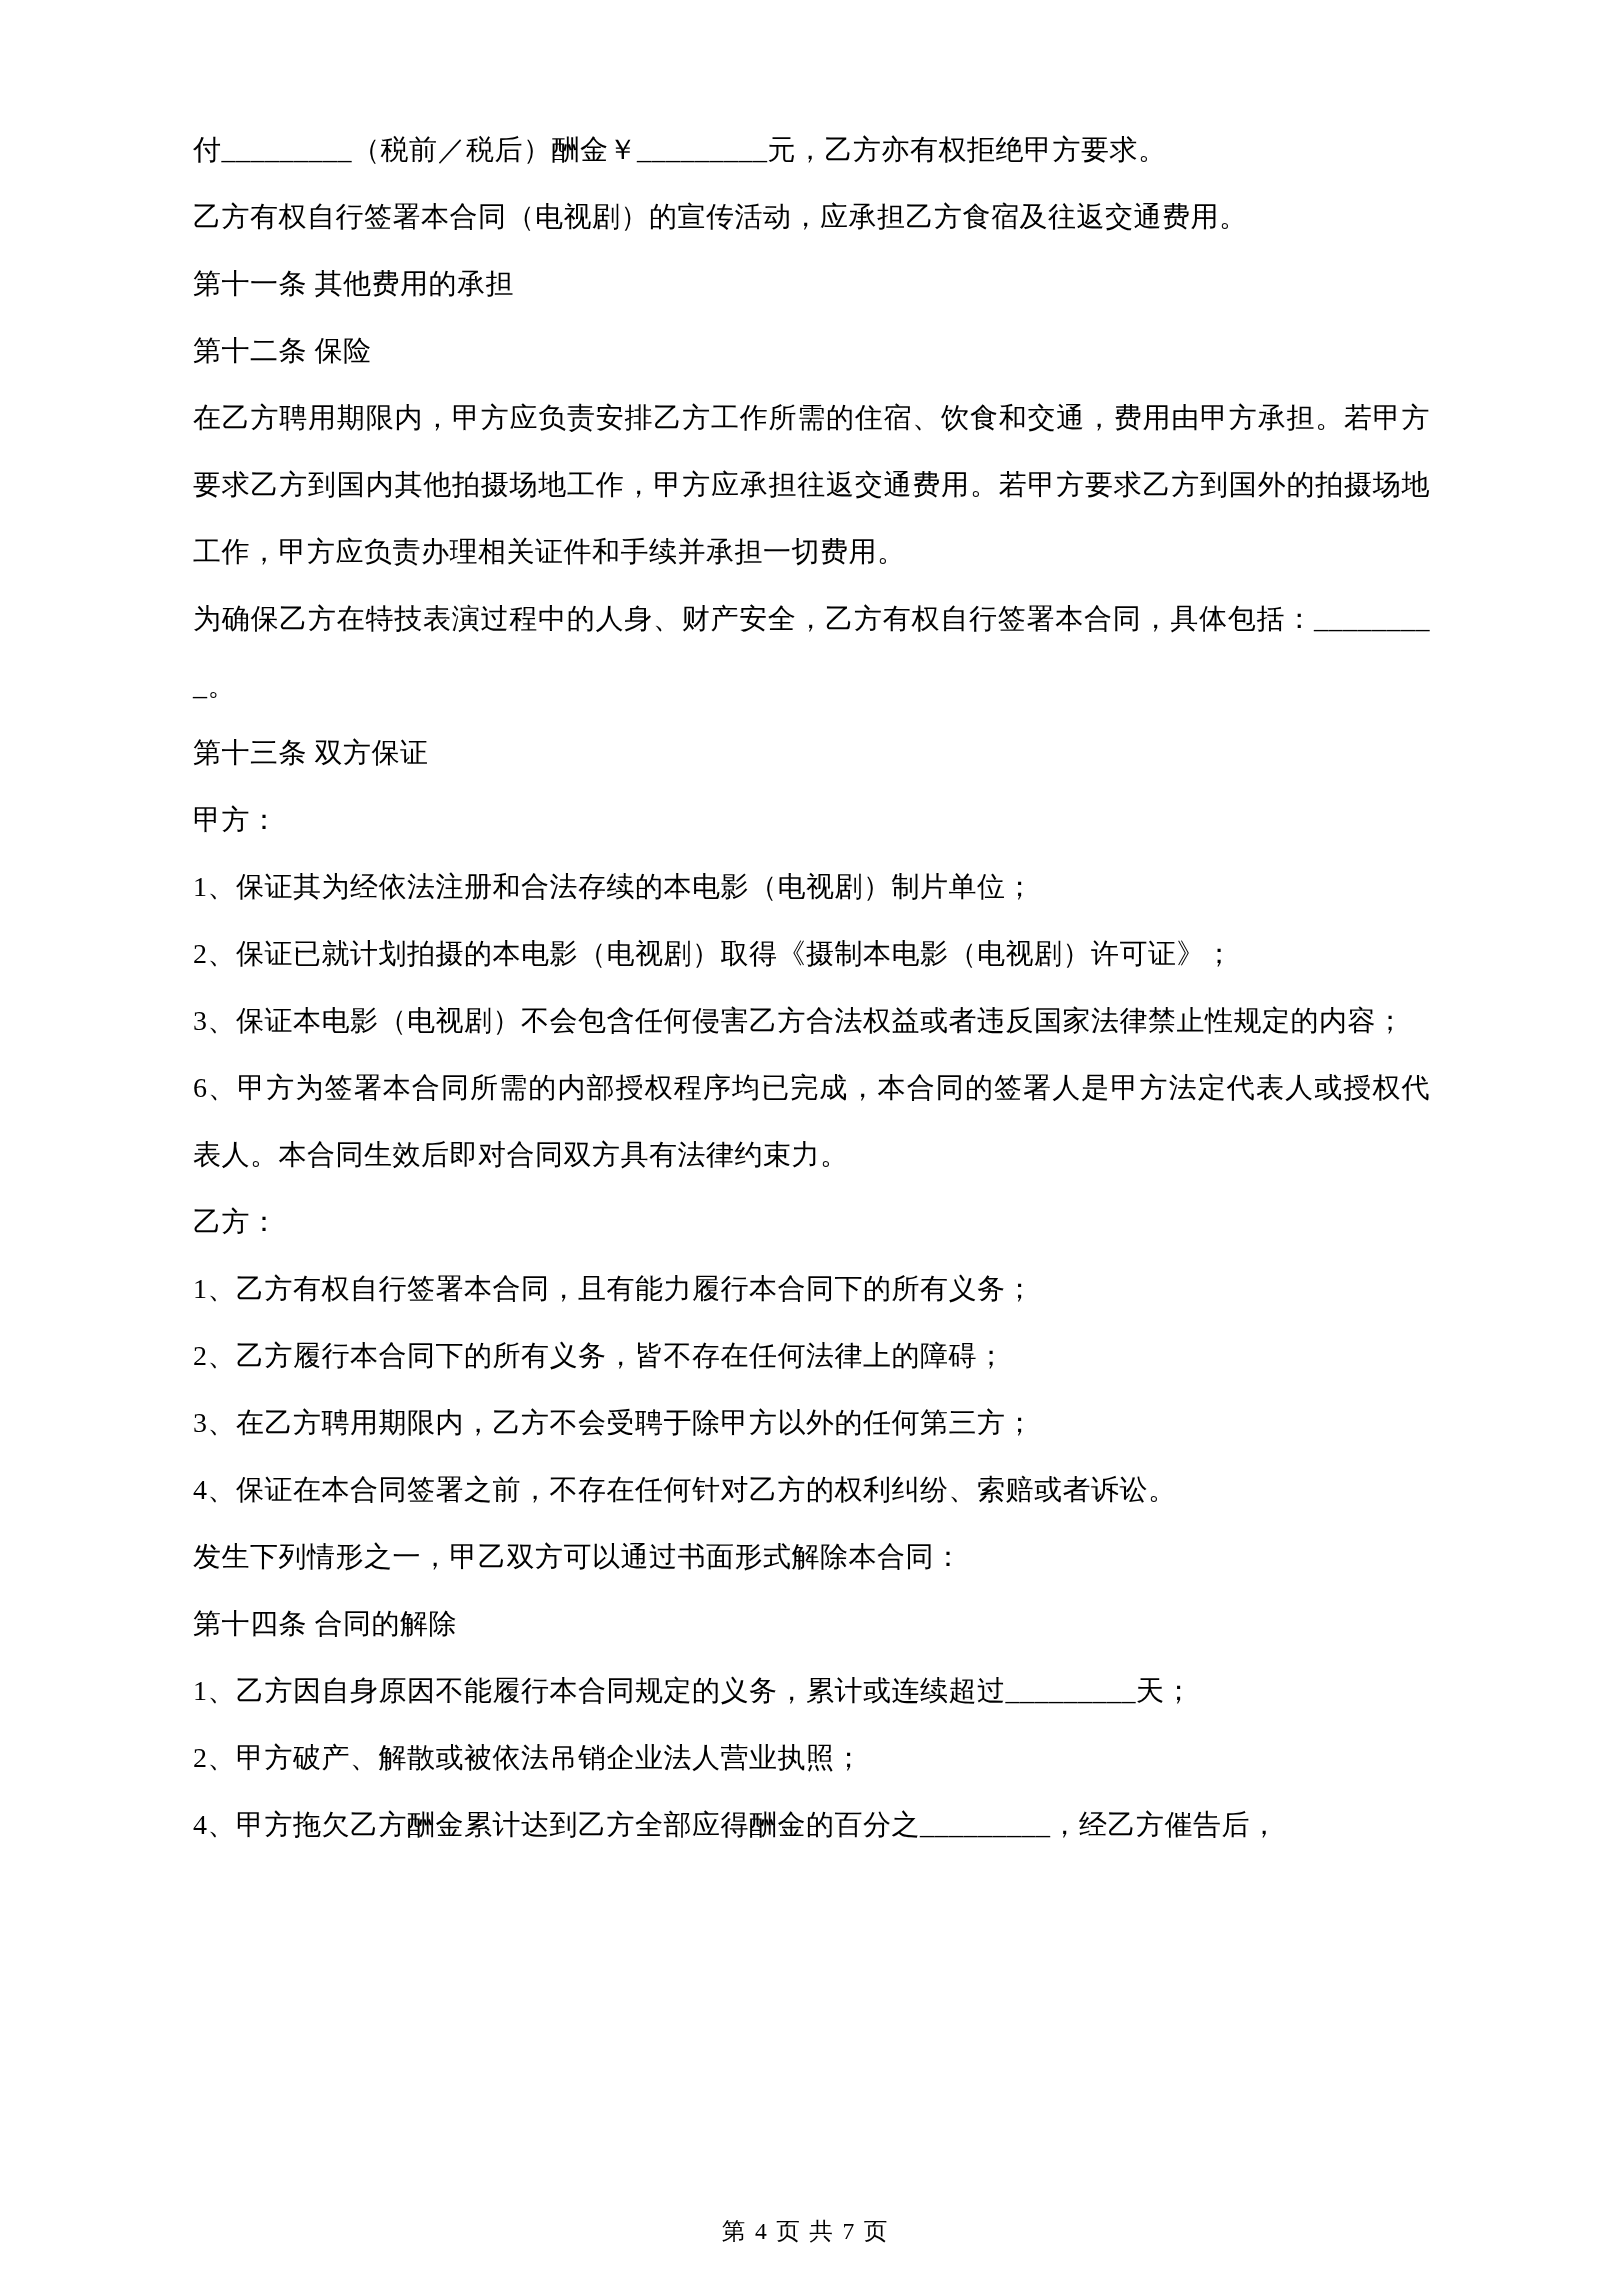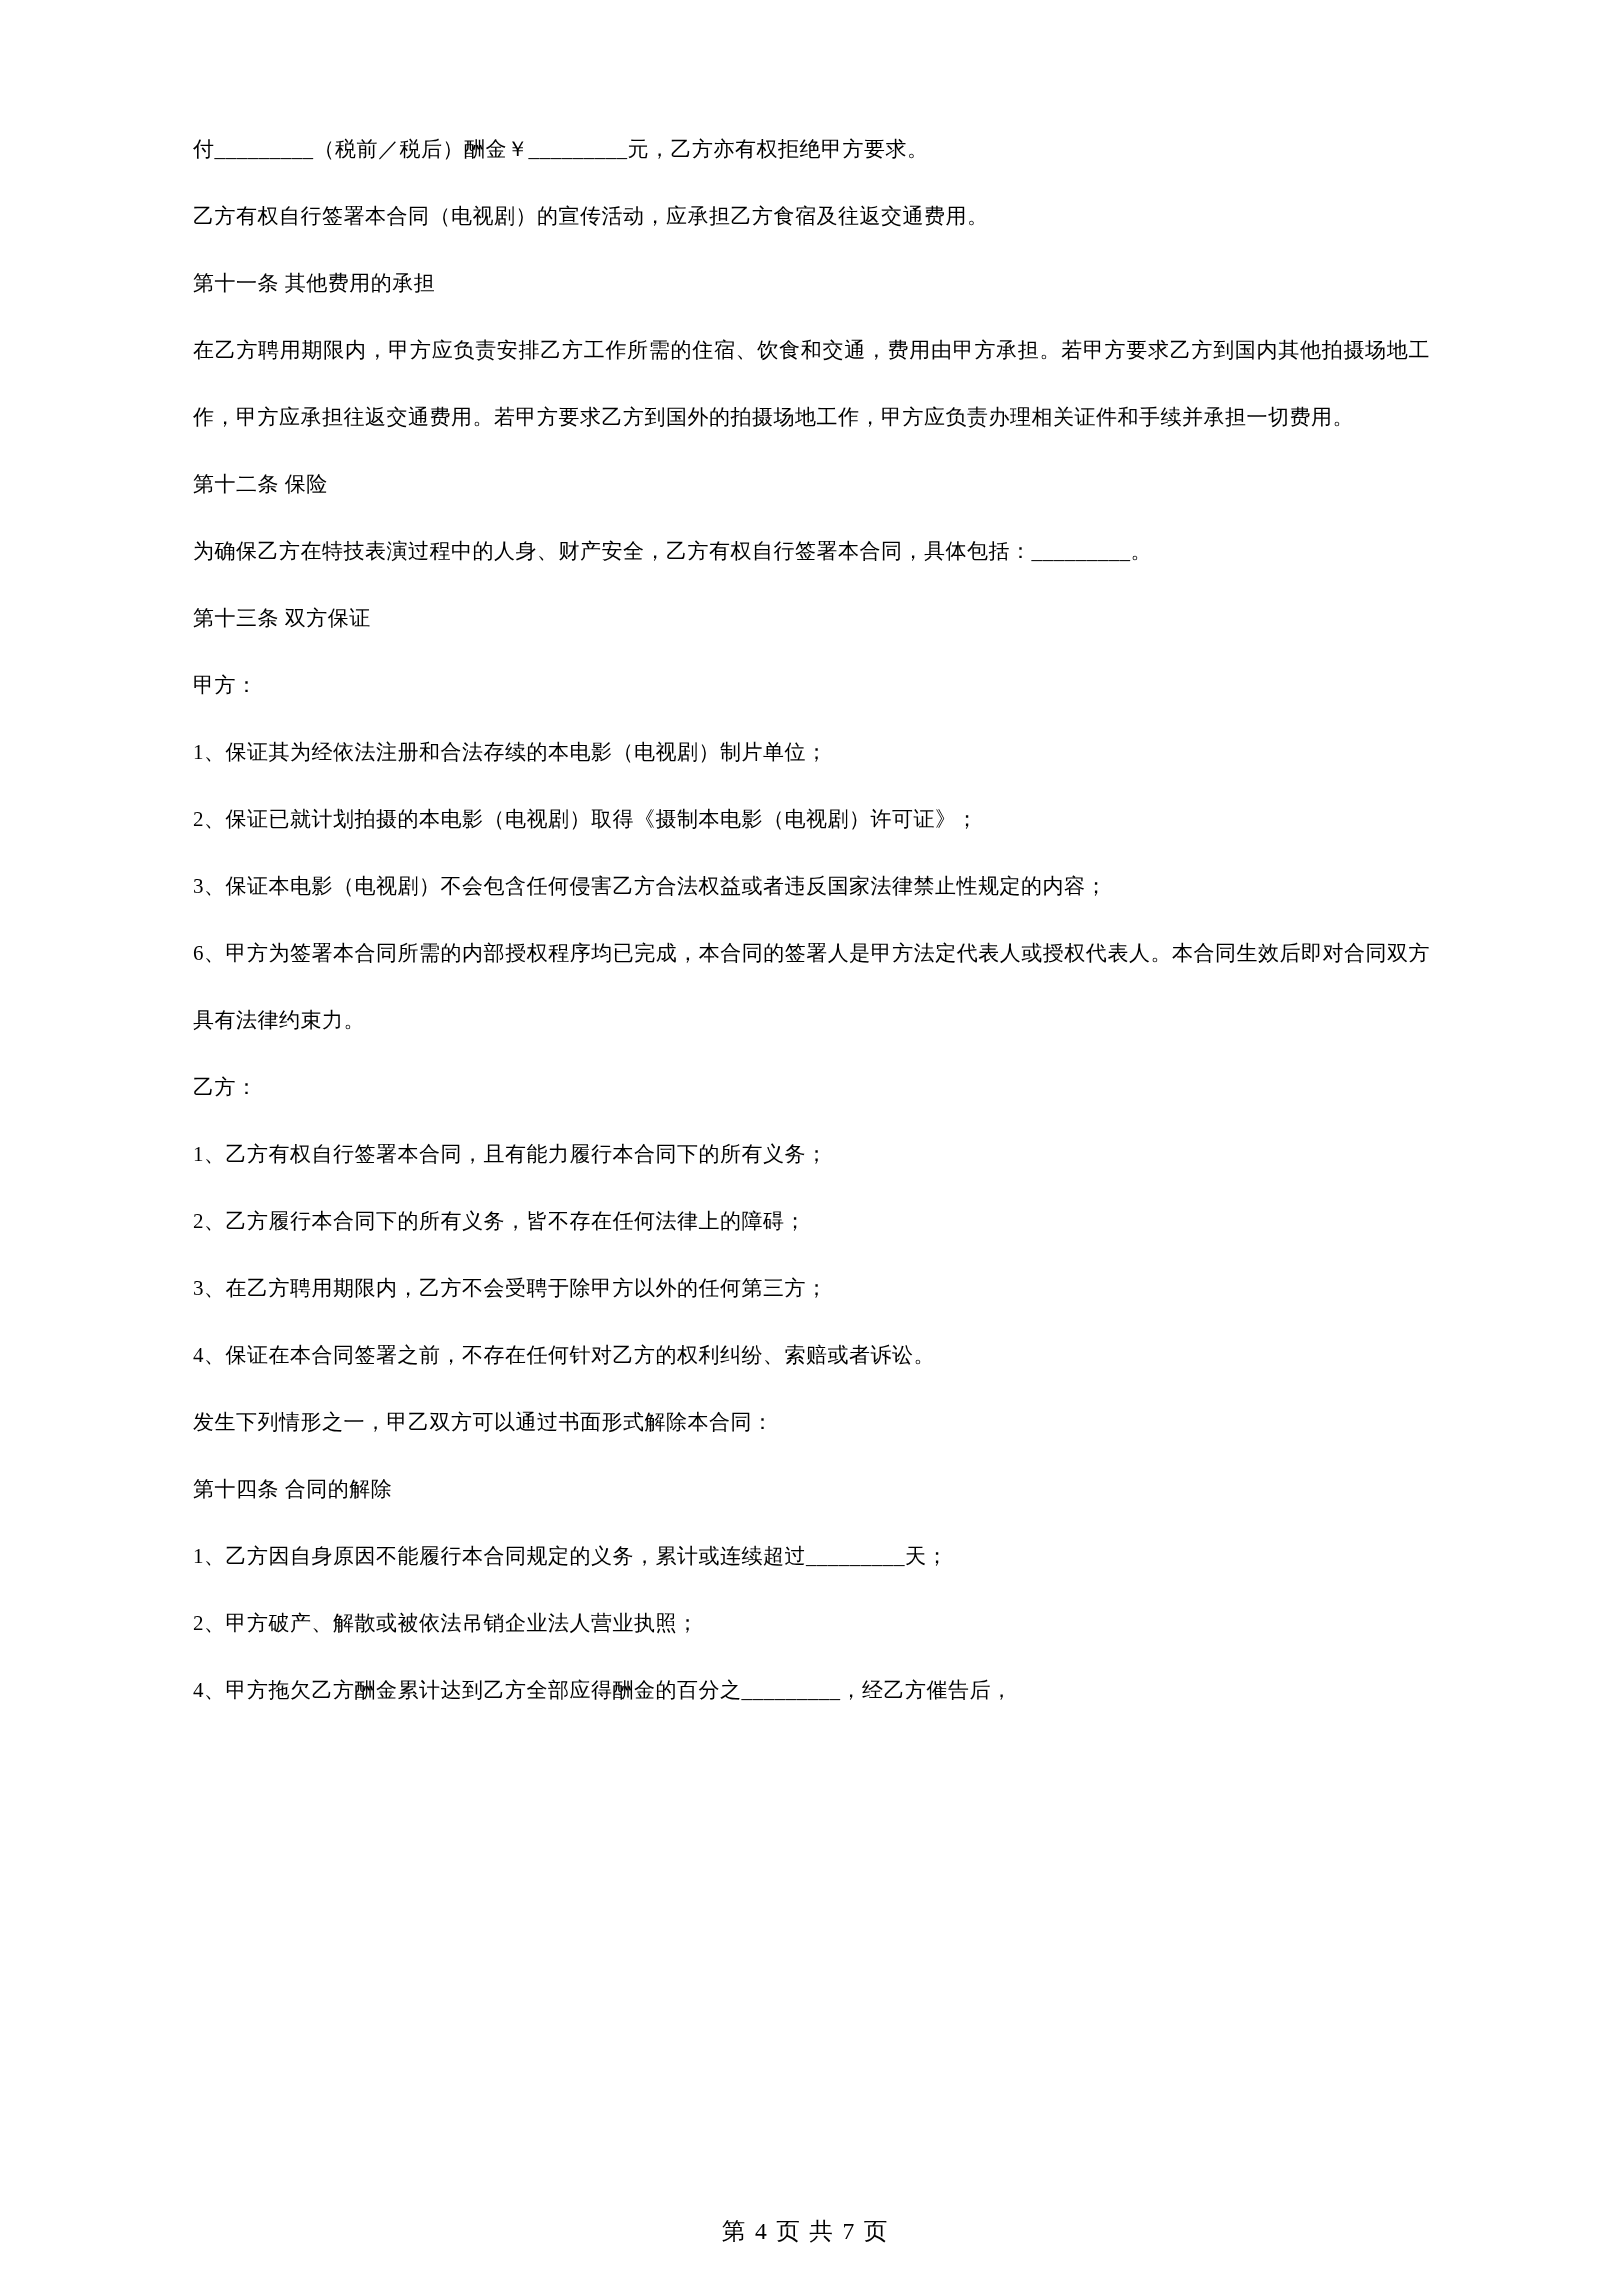--- a/index.html
+++ b/index.html
@@ -19,21 +19,21 @@
   }
   .content {
     position: absolute;
     top: 116px;
     left: 193px;
     right: 193px;
   }
   .content p {
     margin: 0;
     padding: 0;
-    font-size: 21px;
+    font-size: 28px;
     line-height: 67px;
     text-align: justify;
     letter-spacing: 0.5px;
     word-break: break-all;
   }
   .footer {
     position: absolute;
     left: 0;
     right: 12px;
     bottom: 47px;
@@ -44,22 +44,22 @@
   }
 </style>
 </head>
 <body>
 
 <div class="page">
   <div class="content">
     <p>付_________（税前／税后）酬金￥_________元，乙方亦有权拒绝甲方要求。</p>
     <p>乙方有权自行签署本合同（电视剧）的宣传活动，应承担乙方食宿及往返交通费用。</p>
     <p>第十一条 其他费用的承担</p>
+    <p>第十二条 保险</p>
     <p>在乙方聘用期限内，甲方应负责安排乙方工作所需的住宿、饮食和交通，费用由甲方承担。若甲方要求乙方到国内其他拍摄场地工作，甲方应承担往返交通费用。若甲方要求乙方到国外的拍摄场地工作，甲方应负责办理相关证件和手续并承担一切费用。</p>
-    <p>第十二条 保险</p>
     <p>为确保乙方在特技表演过程中的人身、财产安全，乙方有权自行签署本合同，具体包括：_________。</p>
     <p>第十三条 双方保证</p>
     <p>甲方：</p>
     <p>1、保证其为经依法注册和合法存续的本电影（电视剧）制片单位；</p>
     <p>2、保证已就计划拍摄的本电影（电视剧）取得《摄制本电影（电视剧）许可证》；</p>
     <p>3、保证本电影（电视剧）不会包含任何侵害乙方合法权益或者违反国家法律禁止性规定的内容；</p>
     <p>6、甲方为签署本合同所需的内部授权程序均已完成，本合同的签署人是甲方法定代表人或授权代表人。本合同生效后即对合同双方具有法律约束力。</p>
     <p>乙方：</p>
     <p>1、乙方有权自行签署本合同，且有能力履行本合同下的所有义务；</p>
     <p>2、乙方履行本合同下的所有义务，皆不存在任何法律上的障碍；</p>

